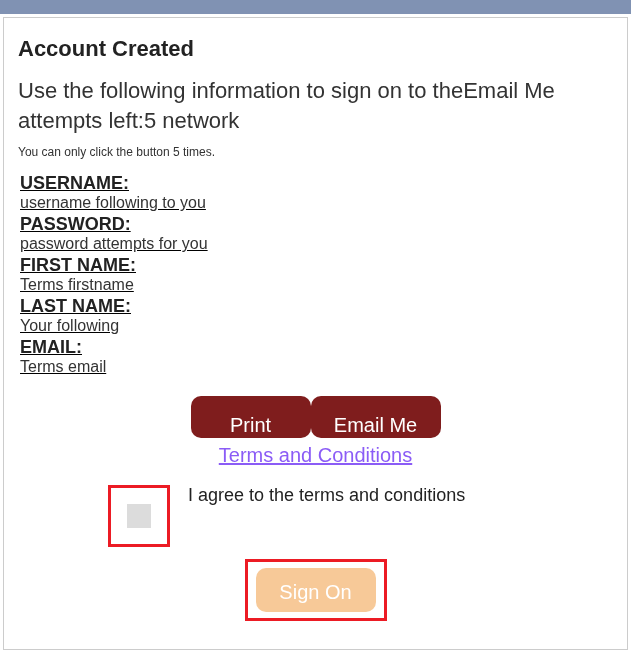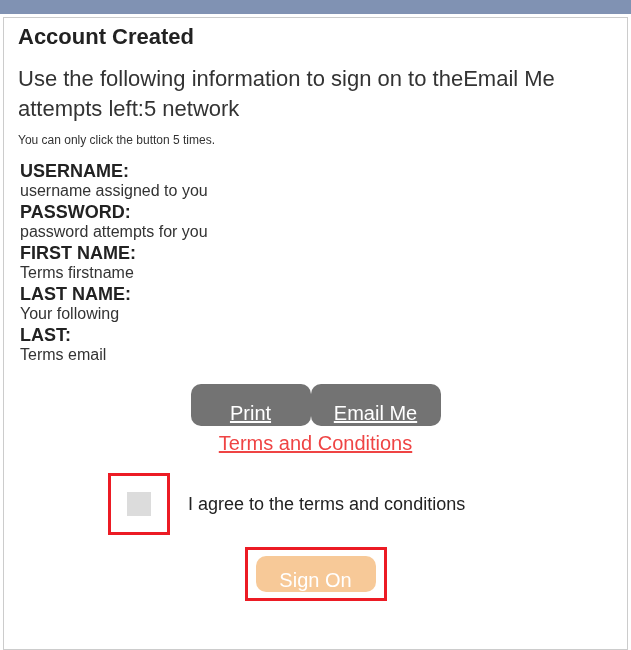--- a/index.html
+++ b/index.html
@@ -13,21 +13,21 @@
       width: 631px;
     }
     .top-bar {
       height: 14px;
       background: #8092b3;
       width: 100%;
     }
     .container {
       border: 1px solid #ccc;
       margin: 3px;
-      padding: 6px 14px 14px 14px;
+      padding: 18px 14px 14px 14px;
       min-height: 633px;
     }
     .title {
       font-size: 22px;
       font-weight: bold;
       color: #222;
       margin-bottom: 14px;
     }
     .intro {
       font-size: 22px;
@@ -35,75 +35,75 @@
       line-height: 1.35;
       margin-bottom: 10px;
     }
     .subintro {
       font-size: 12px;
       color: #333;
       margin-bottom: 14px;
     }
     .field-block {
       margin-bottom: 2px;
+      text-decoration: underline;
     }
     .field-label {
       font-size: 18px;
       font-weight: bold;
       color: #222;
       margin-left: 2px;
     }
     .field-value {
       font-size: 16px;
       color: #333;
       margin-left: 2px;
       margin-bottom: 2px;
     }
     .buttons-row {
       text-align: center;
       margin-top: 20px;
     }
     .btn {
       display: inline-block;
-      background: #737373;
+      background: #7f1d1d;
       color: #fff;
       font-size: 20px;
       border: none;
       border-radius: 10px;
       padding: 10px 6px 4px 6px;
       height: 42px;
       width: 120px;
       cursor: pointer;
       vertical-align: middle;
       line-height: 38px;
       overflow: hidden;
-      text-decoration: underline;
     }
     .btn-print {
       width: 120px;
       margin-right: 0px;
     }
     .btn-email {
       width: 130px;
     }
     .link-row {
       text-align: center;
       margin-top: 6px;
     }
     .terms-link {
-      color: #ef4444;
+      color: #8b5cf6;
       font-size: 20px;
       text-decoration: underline;
       cursor: pointer;
     }
     .agree-row {
       text-align: center;
       margin-top: 18px;
       display: flex;
-      align-items: center;
+      align-items: flex-start;
       justify-content: flex-start;
       padding-left: 90px;
     }
     .checkbox-highlight {
       border: 3px solid #ec1b24;
       padding: 12px;
       display: inline-flex;
       align-items: center;
       justify-content: center;
       width: 62px;
@@ -131,21 +131,21 @@
       padding: 6px 8px 6px 8px;
     }
     .btn-signon {
       display: inline-block;
       background: #f7c793;
       color: #fff;
       font-size: 20px;
       border: none;
       border-radius: 10px;
       width: 120px;
-      height: 36px;
+      height: 44px;
       line-height: 48px;
       overflow: hidden;
       cursor: default;
       opacity: 0.95;
     }
   </style>
 </head>
 <body>
 
 <div class="top-bar"></div>
@@ -155,40 +155,40 @@
   <div class="title">Account Created</div>
 
   <div class="intro">
     <span>Use the following information to sign on to the</span><span>Email Me</span><span> attempts left:5</span><span> network</span>
   </div>
 
   <div class="subintro">You can only click the button 5 times.</div>
 
   <div class="field-block">
     <div class="field-label">USERNAME:</div>
-    <div class="field-value">username assigned to you</div>
+    <div class="field-value">username following to you</div>
   </div>
 
   <div class="field-block">
     <div class="field-label">PASSWORD:</div>
     <div class="field-value">password attempts for you</div>
   </div>
 
   <div class="field-block">
     <div class="field-label">FIRST NAME:</div>
     <div class="field-value">Terms firstname</div>
   </div>
 
   <div class="field-block">
     <div class="field-label">LAST NAME:</div>
     <div class="field-value">Your following</div>
   </div>
 
   <div class="field-block">
-    <div class="field-label">LAST:</div>
+    <div class="field-label">EMAIL:</div>
     <div class="field-value">Terms email</div>
   </div>
 
   <div class="buttons-row">
     <button class="btn btn-print">Print</button><button class="btn btn-email">Email Me</button>
   </div>
 
   <div class="link-row">
     <a class="terms-link">Terms and Conditions</a>
   </div>

